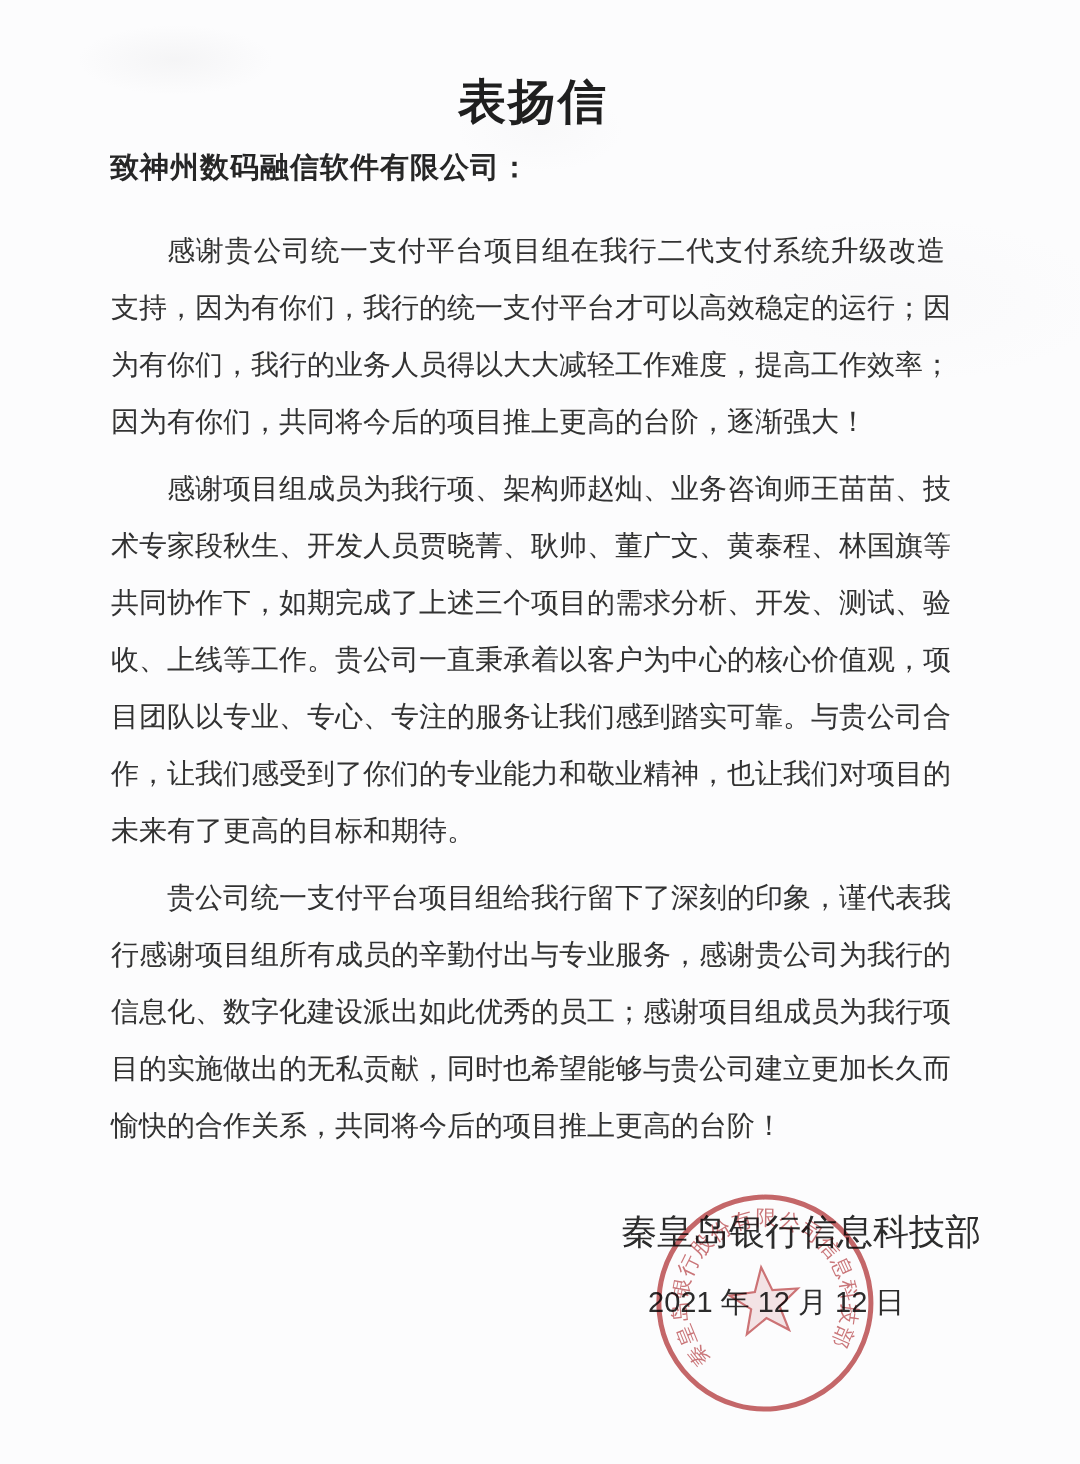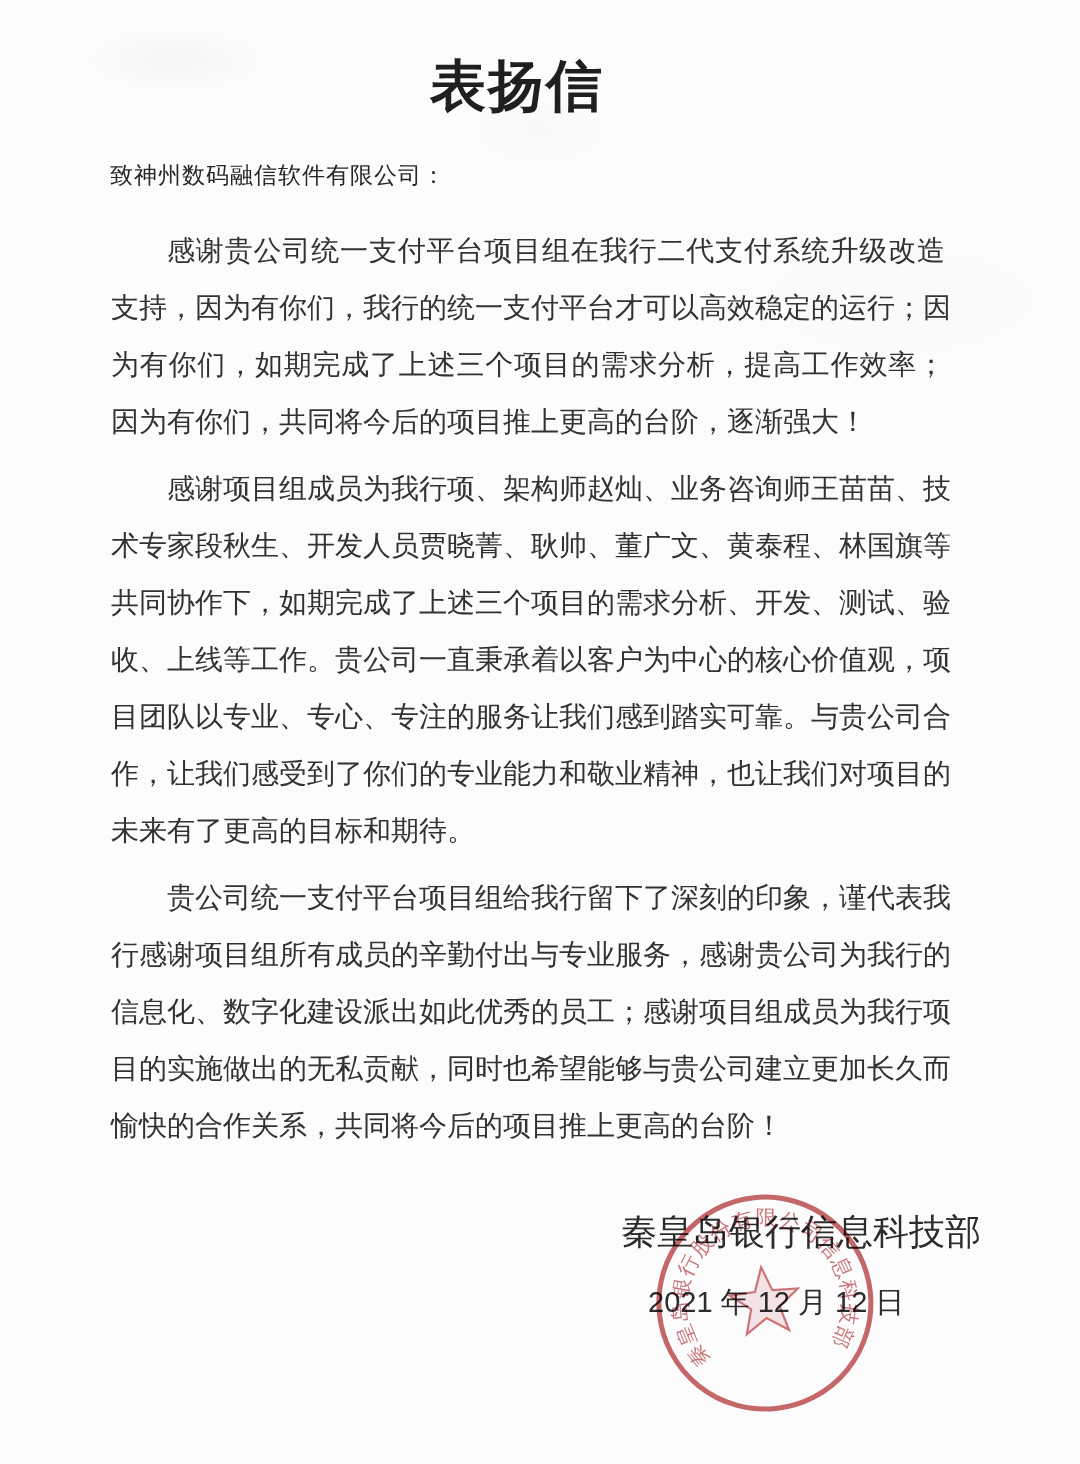--- a/index.html
+++ b/index.html
@@ -17,34 +17,34 @@
       radial-gradient(ellipse 140px 50px at 175px 60px, rgba(180,180,185,0.10), rgba(0,0,0,0) 70%),
       radial-gradient(ellipse 120px 60px at 540px 130px, rgba(190,190,195,0.06), rgba(0,0,0,0) 70%),
       radial-gradient(ellipse 300px 120px at 900px 300px, rgba(200,200,205,0.05), rgba(0,0,0,0) 70%),
       #fcfcfd;
   }
   .title {
     position: absolute;
     top: 56px;
     left: 0;
     width: 1034px;
-    margin: 0;
+    margin: 16px;
     text-align: center;
-    font-size: 56px;
+    font-size: 48px;
     line-height: 60px;
     font-weight: 700;
     letter-spacing: 2px;
     color: #1f1f1f;
   }
   .salutation {
     position: absolute;
     left: 110px;
-    top: 160px;
-    font-size: 23px;
-    font-weight: 400;
+    top: 148px;
+    font-size: 29px;
+    font-weight: 700;
     color: #262626;
     letter-spacing: 1px;
   }
   .body-block {
     position: absolute;
     left: 111px;
     top: 222px;
     width: 834px;
     font-size: 28px;
     color: #323232;
@@ -96,21 +96,21 @@
 <div class="page">
 
   <h1 class="title">表扬信</h1>
 
   <div class="salutation">致神州数码融信软件有限公司：</div>
 
   <div class="body-block">
       <div class="para">
         <div class="line first">感谢贵公司统一支付平台项目组在我行二代支付系统升级改造</div>
         <div class="line">支持，因为有你们，我行的统一支付平台才可以高效稳定的运行；因</div>
-        <div class="line">为有你们，如期完成了上述三个项目的需求分析，提高工作效率；</div>
+        <div class="line">为有你们，我行的业务人员得以大大减轻工作难度，提高工作效率；</div>
         <div class="line last">因为有你们，共同将今后的项目推上更高的台阶，逐渐强大！</div>
       </div>
       <div class="para">
         <div class="line first">感谢项目组成员为我行项、架构师赵灿、业务咨询师王苗苗、技</div>
         <div class="line">术专家段秋生、开发人员贾晓菁、耿帅、董广文、黄泰程、林国旗等</div>
         <div class="line">共同协作下，如期完成了上述三个项目的需求分析、开发、测试、验</div>
         <div class="line">收、上线等工作。贵公司一直秉承着以客户为中心的核心价值观，项</div>
         <div class="line">目团队以专业、专心、专注的服务让我们感到踏实可靠。与贵公司合</div>
         <div class="line">作，让我们感受到了你们的专业能力和敬业精神，也让我们对项目的</div>
         <div class="line last">未来有了更高的目标和期待。</div>

